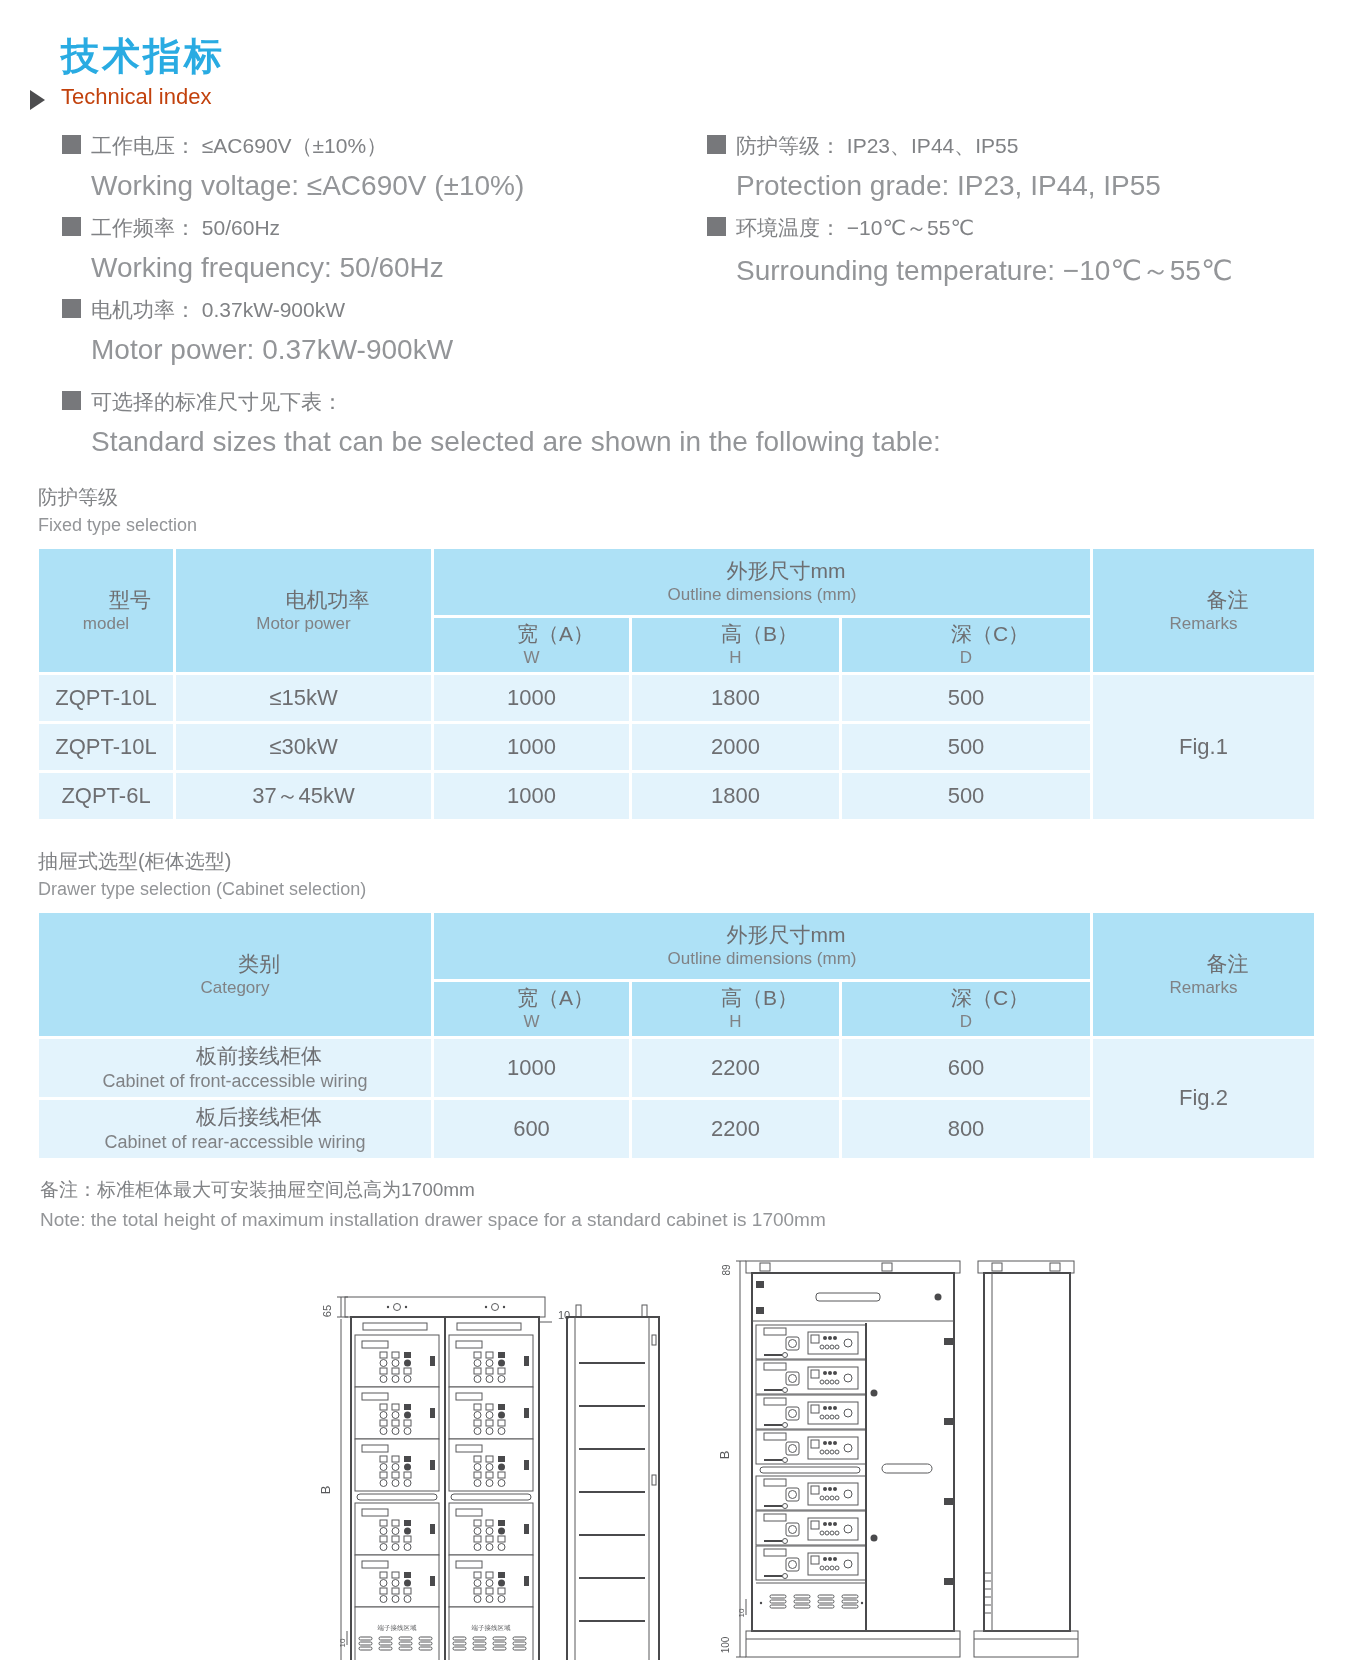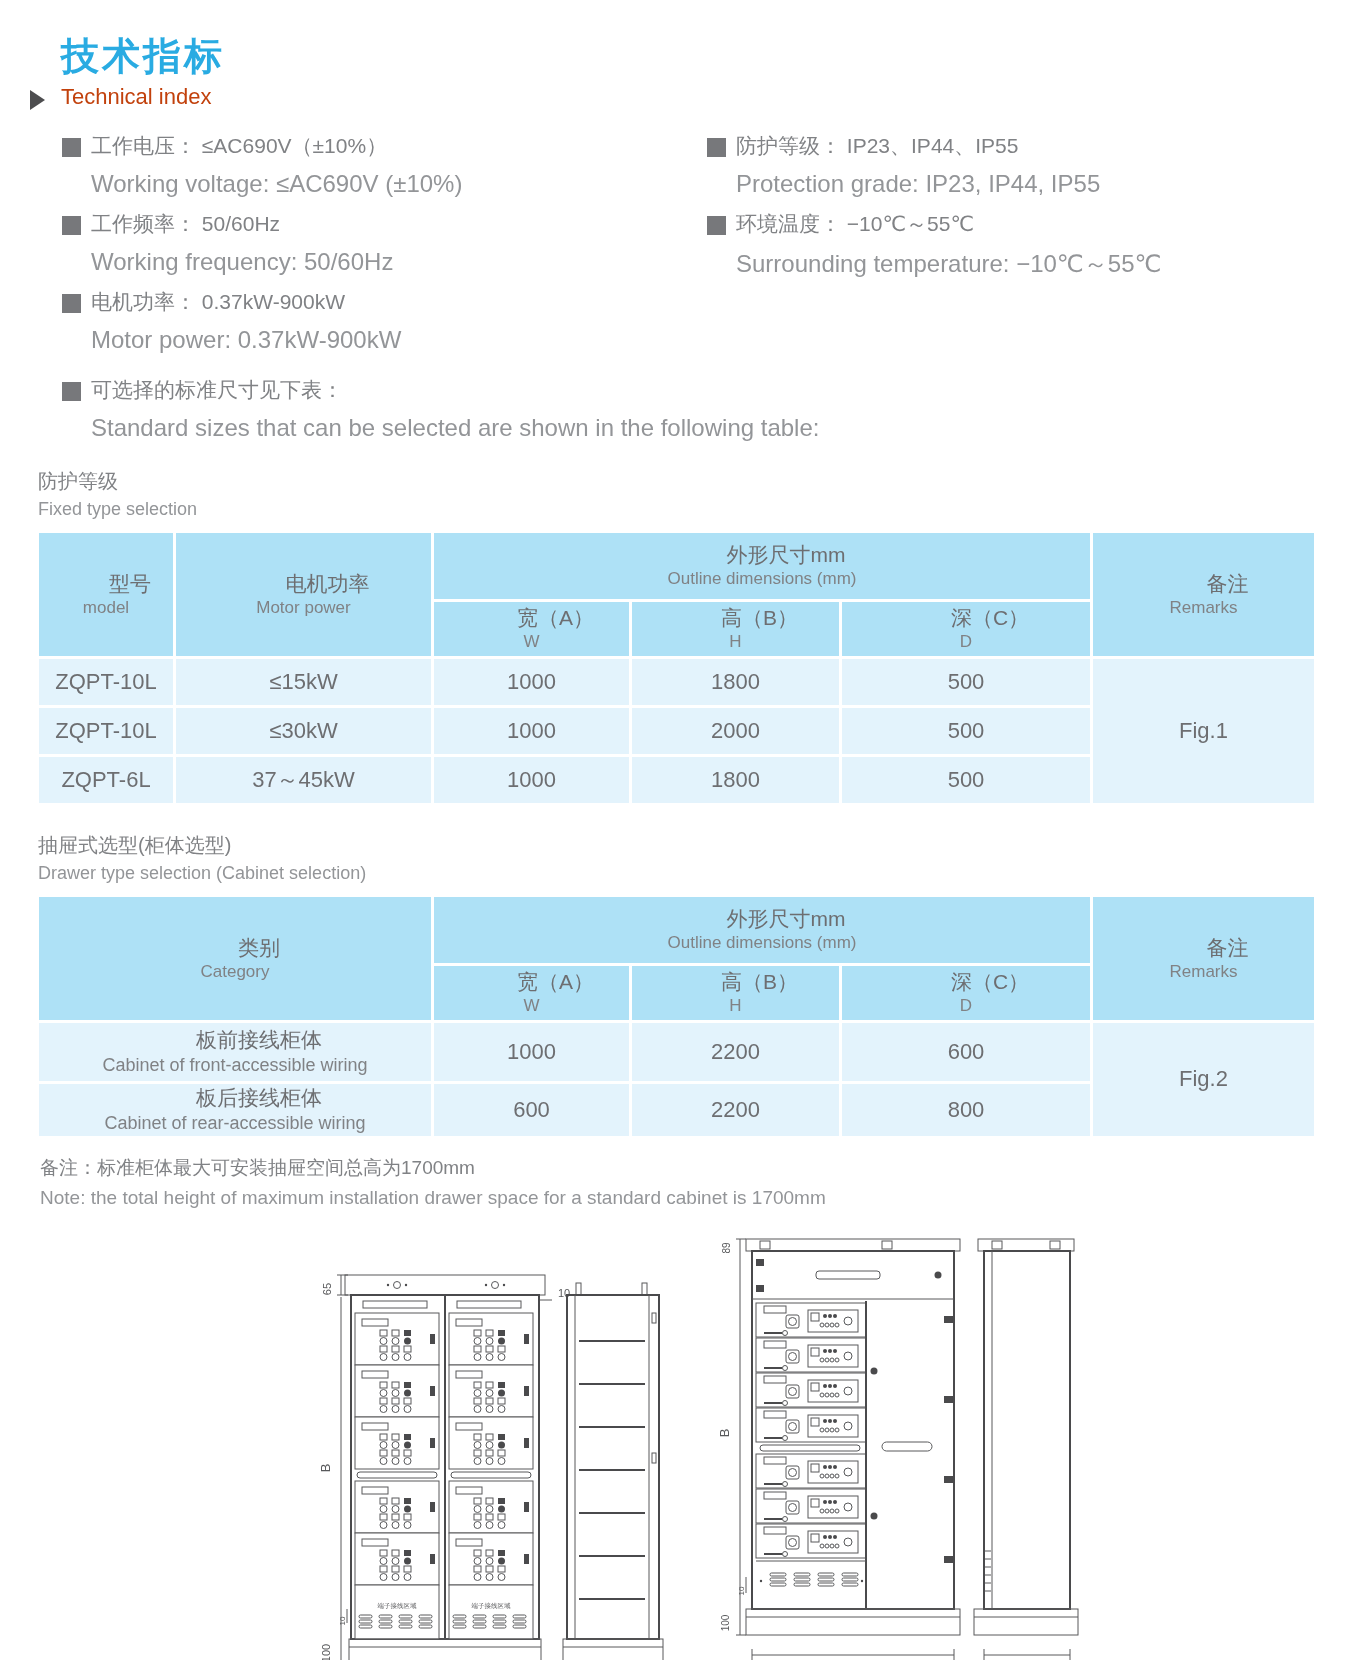--- a/index.html
+++ b/index.html
@@ -10,23 +10,23 @@
   
   .header { display:flex; align-items:flex-end; margin:36px 0 2px 30px; }
   .tri { width:0; height:0; border-left:15px solid #4d4d4f; border-top:10px solid transparent;
          border-bottom:10px solid transparent; margin:14px 16px 0 0; }
   .title-cn { font-size:38px; color:#29abe2; font-weight:600; letter-spacing:3px; line-height:1.1; }
   .title-en { font-size:22px; color:#c2410c; margin-top:6px; }
 
   
   .specs { display:grid; grid-template-columns:645px 1fr; margin:22px 0 0 62px; }
   .spec-item { margin-bottom:12px; }
-  .spec-cn { display:flex; align-items:center; font-size:21px; color:#808285; }
+  .spec-cn { display:flex; align-items:flex-start; font-size:21px; color:#808285; }
   .bullet { flex:0 0 auto; width:19px; height:19px; background:#77787b; margin:3px 10px 0 0; }
-  .spec-en { margin:10px 0 0 29px; font-size:24px; color:#939598; }
+  .spec-en { margin:10px 0 0 29px; font-size:28px; color:#939598; }
   .single-spec { margin:10px 0 0 62px; }
 
   
   .sec { margin:26px 0 0 38px; }
   .sec-cn { font-size:20px; color:#808285; }
   .sec-en { font-size:18px; color:#939598; margin-top:4px; }
 
   
   table.spec-table { border-collapse:separate; border-spacing:3px; margin:10px 0 0 36px; table-layout:fixed; }
   table.spec-table td, table.spec-table th { text-align:center; vertical-align:middle; padding:0; font-weight:normal; }
@@ -232,21 +232,21 @@
     <tr style="height:58px">
       <td class="bd">
         <div class="cn">板前接线柜体</div>
         <div class="en" style="font-size:18px">Cabinet of front-accessible wiring</div>
       </td>
       <td class="bd val">1000</td>
       <td class="bd val">2200</td>
       <td class="bd val">600</td>
       <td class="bd val" rowspan="2">Fig.2</td>
     </tr>
-    <tr style="height:52px">
+    <tr style="height:58px">
       <td class="bd">
         <div class="cn">板后接线柜体</div>
         <div class="en" style="font-size:18px">Cabinet of rear-accessible wiring</div>
       </td>
       <td class="bd val">600</td>
       <td class="bd val">2200</td>
       <td class="bd val">800</td>
     </tr>
   </tbody>
     </table>

